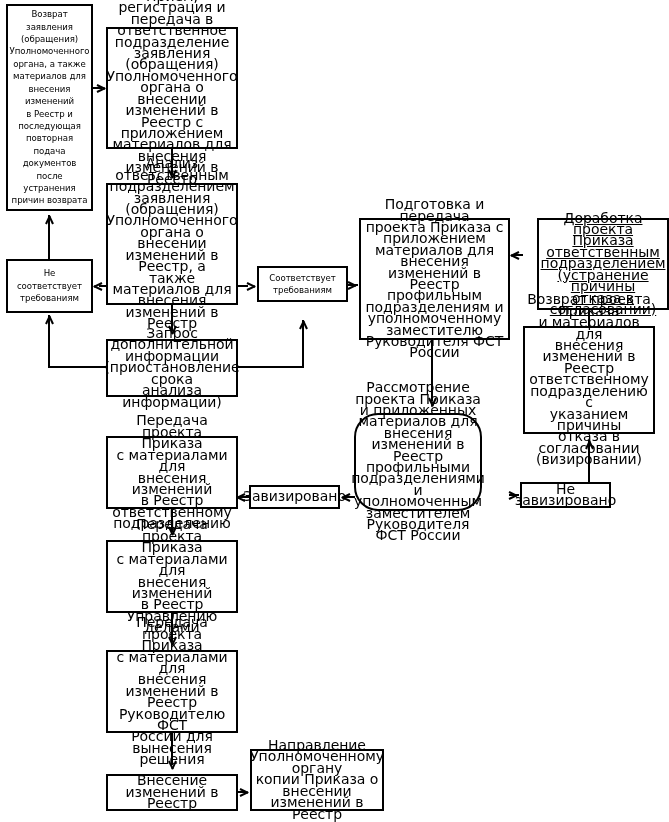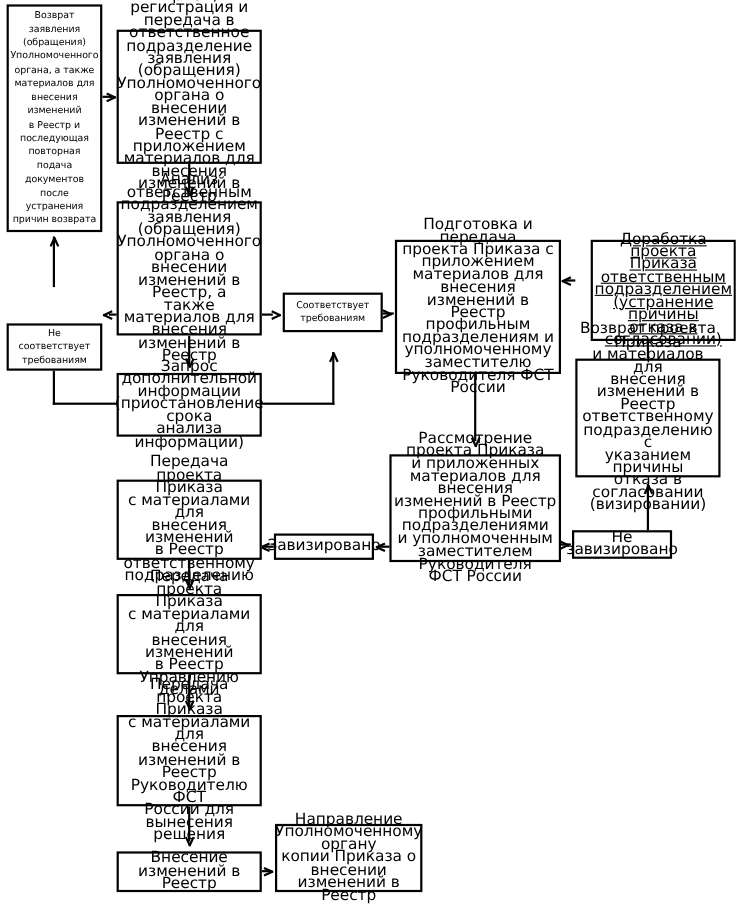--- a/index.html
+++ b/index.html
@@ -221,21 +221,21 @@
   <div class="node" style="left:106px; top:183px; width:132px; height:122px;">Анализ ответственным
 подразделением заявления
 (обращения)
 Уполномоченного
 органа о внесении
 изменений в Реестр, а
 также материалов для
 внесения изменений в
 Реестр</div>
 
-  <div class="node" style="left:6px; top:259px; width:87px; height:43px; font-size:8.6px; line-height:12.4px;margin-top:35px;">Не
+  <div class="node" style="left:6px; top:259px; width:87px; height:54px; font-size:8.6px; line-height:12.4px;">Не
 соответствует
 требованиям</div>
 
   <div class="node" style="left:257px; top:266px; width:91px; height:36px; font-size:8.6px; line-height:12.4px;">Соответствует
 требованиям</div>
 
   <div class="node" style="left:106px; top:339px; width:132px; height:58px;">Запрос дополнительной
 информации
 (приостановление срока
 анализа информации)</div>
@@ -256,21 +256,21 @@
 
   <div class="node" style="left:523px; top:326px; width:132px; height:108px;">Возврат проекта Приказа
 и материалов для
 внесения изменений в
 Реестр ответственному
 подразделению с
 указанием причины
 отказа в согласовании
 (визировании)</div>
 
-  <div class="node" style="left:354px; top:413px; width:156px; height:98px;">Рассмотрение проекта Приказа
+  <div class="node" style="left:354px; top:413px; width:128px; height:98px;border-radius:24px;">Рассмотрение проекта Приказа
 и приложенных материалов для
 внесения изменений в Реестр
 профильными подразделениями
 и уполномоченным
 заместителем Руководителя
 ФСТ России</div>
 
   <div class="node" style="left:249px; top:485px; width:91px; height:24px;text-align:center;">Завизировано</div>
 
   <div class="node" style="left:520px; top:482px; width:91px; height:26px;">Не завизировано</div>

